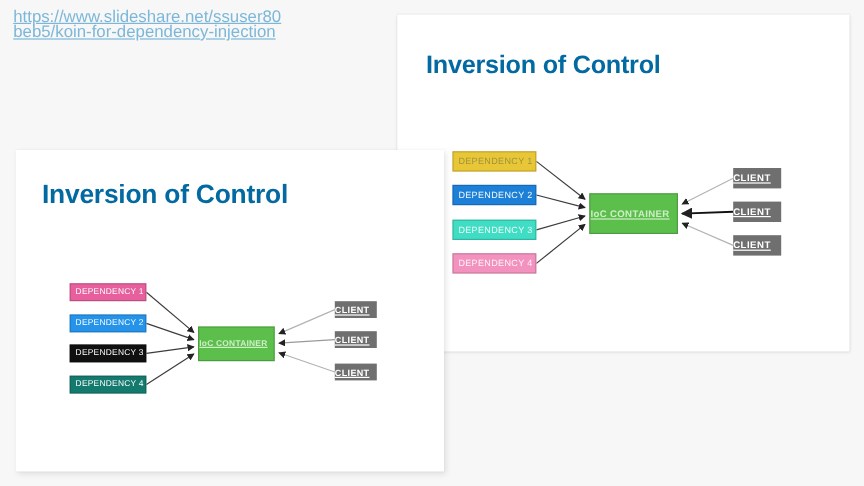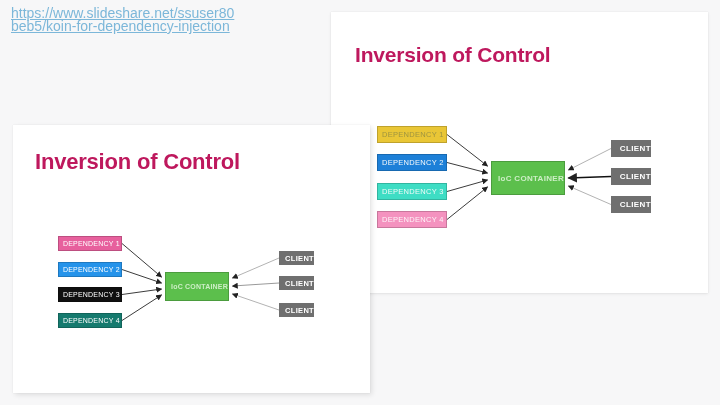--- a/index.html
+++ b/index.html
@@ -20,36 +20,36 @@
     left:331px;top:12px;width:377px;height:281px;
     box-shadow:0 0 1px rgba(0,0,0,0.10),0 1px 3px rgba(0,0,0,0.08);
     z-index:1;
   }
   .slide-small{
     left:13px;top:125px;width:357px;height:268px;
     box-shadow:0 0 1px rgba(0,0,0,0.10),2px 2px 5px rgba(0,0,0,0.10);
     z-index:2;
   }
   .slide-title{
-    position:absolute;margin:0;font-weight:bold;color:#be185d;
+    position:absolute;margin:0;font-weight:bold;color:#0369a1;
     font-size:21px;letter-spacing:-0.2px;white-space:nowrap;
   }
   .slide-large .slide-title{left:24px;top:31px;}
   .slide-small .slide-title{left:22px;top:24px;font-size:22px;}
   .diagram{position:absolute;left:0;top:0;width:100%;height:100%;}
   .diagram svg{position:absolute;left:0;top:0;}
   .dbox{
     position:absolute;display:flex;align-items:center;
     border:1px solid rgba(0,0,0,0.18);box-sizing:border-box;
     white-space:nowrap;overflow:hidden;
   }
   .dep-label{padding-left:4px;font-weight:400;}
   .cbox{
-    position:absolute;display:flex;align-items:center;justify-content:flex-end;
-    box-sizing:border-box;font-weight:bold;white-space:nowrap;
+    position:absolute;display:flex;align-items:center;justify-content:flex-start;
+    box-sizing:border-box;font-weight:bold;white-space:nowrap;text-decoration:underline;
   }
   
   .slide-large .dep{left:46px;width:70px;height:17px;font-size:7.5px;letter-spacing:.3px;}
   .slide-large .dep.p1{top:114px;}
   .slide-large .dep.p2{top:142px;}
   .slide-large .dep.p3{top:171px;}
   .slide-large .dep.p4{top:199px;}
   .slide-large .ioc{left:160px;top:149px;width:74px;height:34px;font-size:8px;letter-spacing:.3px;}
   .slide-large .client{left:280px;width:40px;height:17px;font-size:8px;letter-spacing:.4px;}
   .slide-large .client.p1{top:128px;}

